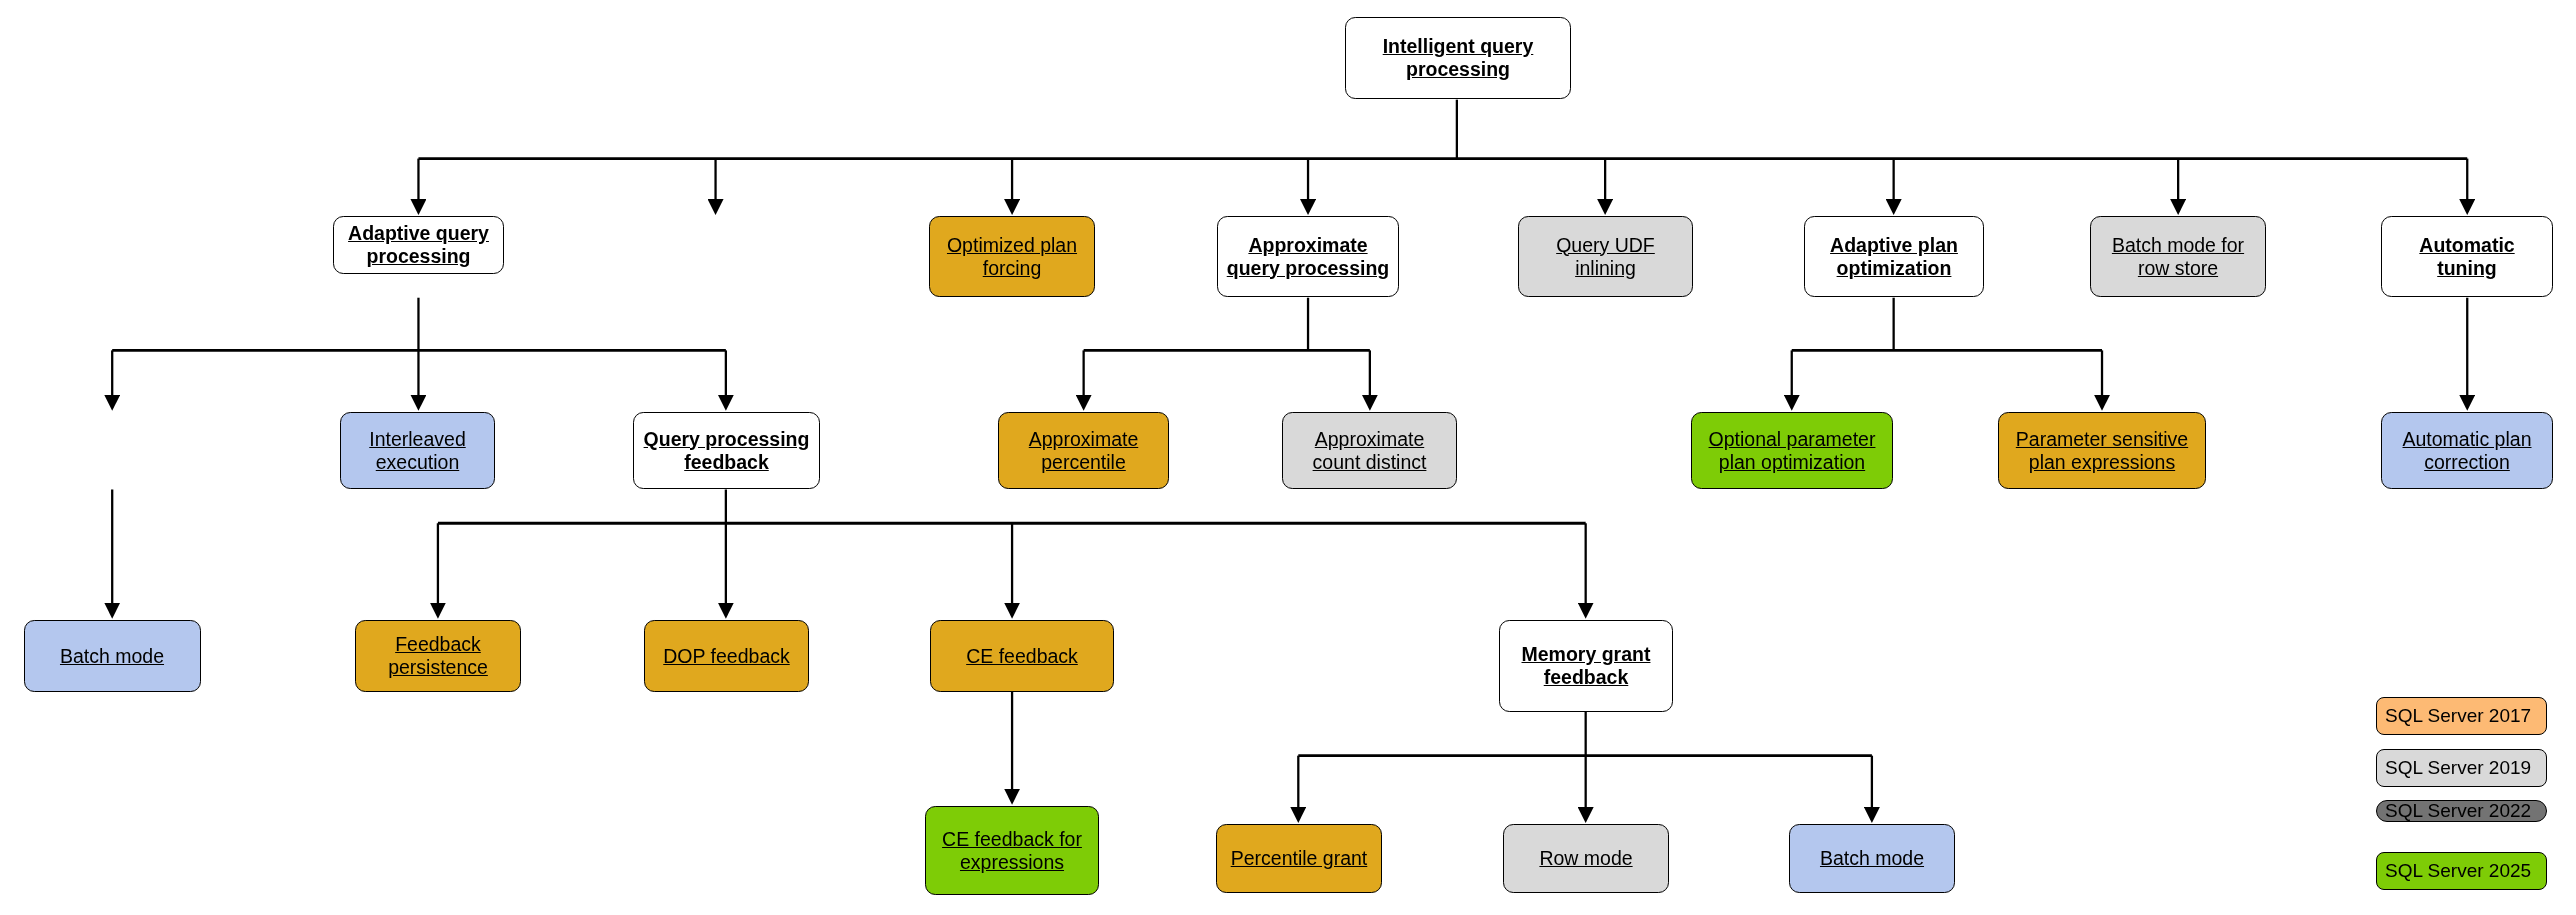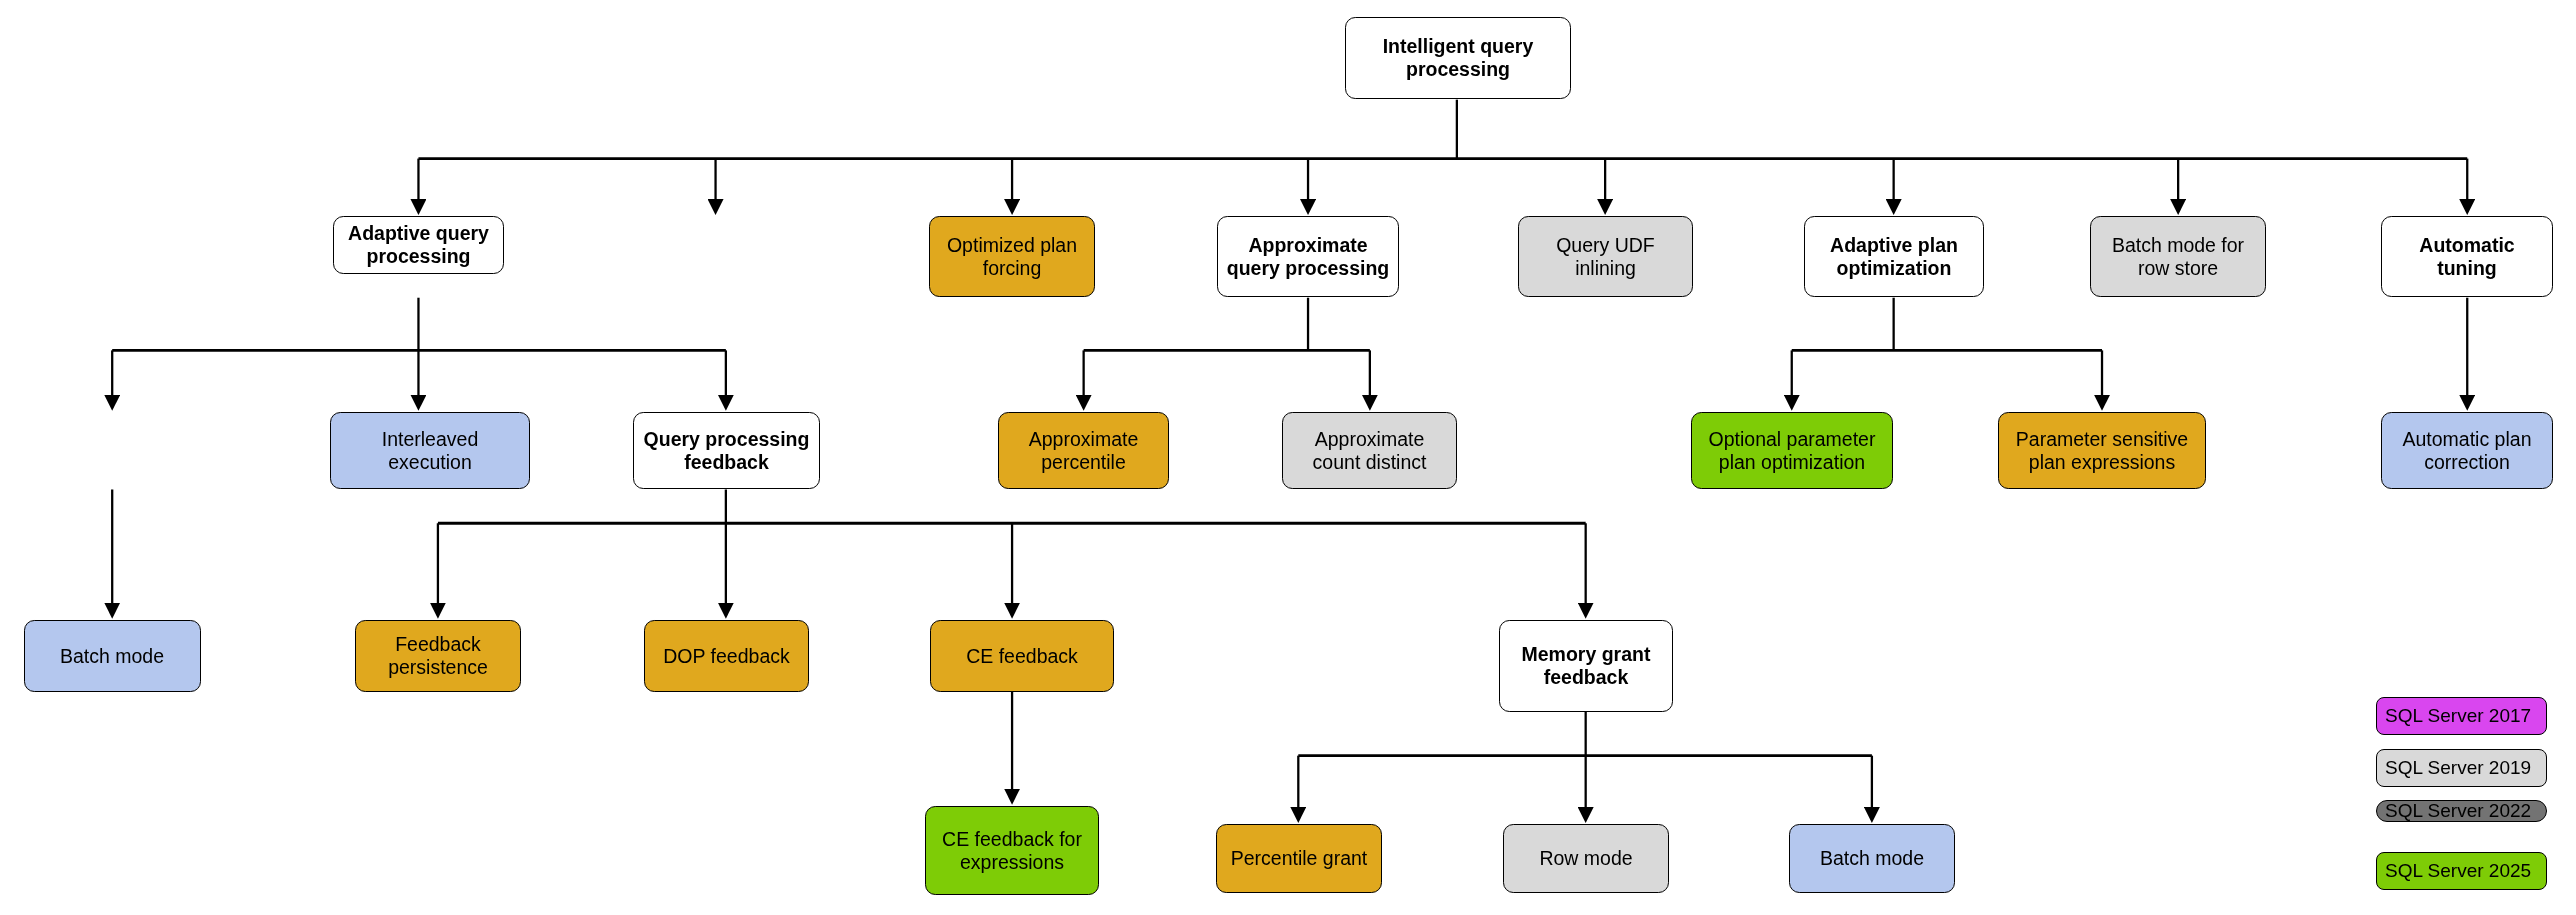--- a/index.html
+++ b/index.html
@@ -34,20 +34,21 @@
     align-items: center;
     justify-content: center;
     text-align: center;
     color: #000000;
     font-size: 19.5px;
     line-height: 1.18;
     font-weight: 700;
     padding: 2.3px 4.6px;
     white-space: pre-line;
     z-index: 3;
+    text-decoration: underline;
   }
   .node.fill-white  { background: #ffffff; font-weight: 700; }
   .node.fill-gray   { background: #d9d9d9; font-weight: 400; }
   .node.fill-gold   { background: #e0a81e; font-weight: 400; }
   .node.fill-blue   { background: #b4c7ee; font-weight: 400; }
   .node.fill-green  { background: #7ecc06; font-weight: 400; }
   .legend {
     position: absolute;
     z-index: 4;
   }
@@ -140,21 +141,21 @@
 query processing</div>
   <div class="node fill-gray" style="left:1518px; top:216px; width:175px; height:81px;">Query UDF
 inlining</div>
   <div class="node fill-white" style="left:1804px; top:216px; width:180px; height:81px;">Adaptive plan
 optimization</div>
   <div class="node fill-gray" style="left:2090px; top:216px; width:176px; height:81px;">Batch mode for
 row store</div>
   <div class="node fill-white" style="left:2381px; top:216px; width:172px; height:81px;">Automatic
 tuning</div>
 
-  <div class="node fill-blue" style="left:330px; top:412px; width:200px; height:77px;">Interleaved
+  <div class="node fill-blue" style="left:340px; top:412px; width:155px; height:77px;">Interleaved
 execution</div>
   <div class="node fill-white" style="left:633px; top:412px; width:187px; height:77px;">Query processing
 feedback</div>
   <div class="node fill-gold" style="left:998px; top:412px; width:171px; height:77px;">Approximate
 percentile</div>
   <div class="node fill-gray" style="left:1282px; top:412px; width:175px; height:77px;">Approximate
 count distinct</div>
   <div class="node fill-green" style="left:1691px; top:412px; width:202px; height:77px;">Optional parameter
 plan optimization</div>
   <div class="node fill-gold" style="left:1998px; top:412px; width:208px; height:77px;">Parameter sensitive
@@ -170,20 +171,20 @@
   <div class="node fill-white" style="left:1499px; top:620px; width:174px; height:92px;">Memory grant
 feedback</div>
 
   <div class="node fill-green" style="left:925px; top:806px; width:174px; height:89px;">CE feedback for
 expressions</div>
   <div class="node fill-gold" style="left:1216px; top:824px; width:166px; height:69px;">Percentile grant</div>
   <div class="node fill-gray" style="left:1503px; top:824px; width:166px; height:69px;">Row mode</div>
   <div class="node fill-blue" style="left:1789px; top:824px; width:166px; height:69px;">Batch mode</div>
 
   <div class="legend">
-    <div class="legend-item" style="left:2376px; top:697px; width:171px; height:38px; background:#d946ef;">SQL Server 2017</div>
+    <div class="legend-item" style="left:2376px; top:697px; width:171px; height:38px; background:#fdba74;">SQL Server 2017</div>
     <div class="legend-item" style="left:2376px; top:749px; width:171px; height:38px; background:#d9d9d9;">SQL Server 2019</div>
     <div class="legend-item" style="left:2376px; top:800px; width:171px; height:22px; background:#737373;border-radius:11px;">SQL Server 2022</div>
     <div class="legend-item" style="left:2376px; top:852px; width:171px; height:38px; background:#7ecc06;">SQL Server 2025</div>
   </div>
 
 </div>
 
 
 </body></html>

